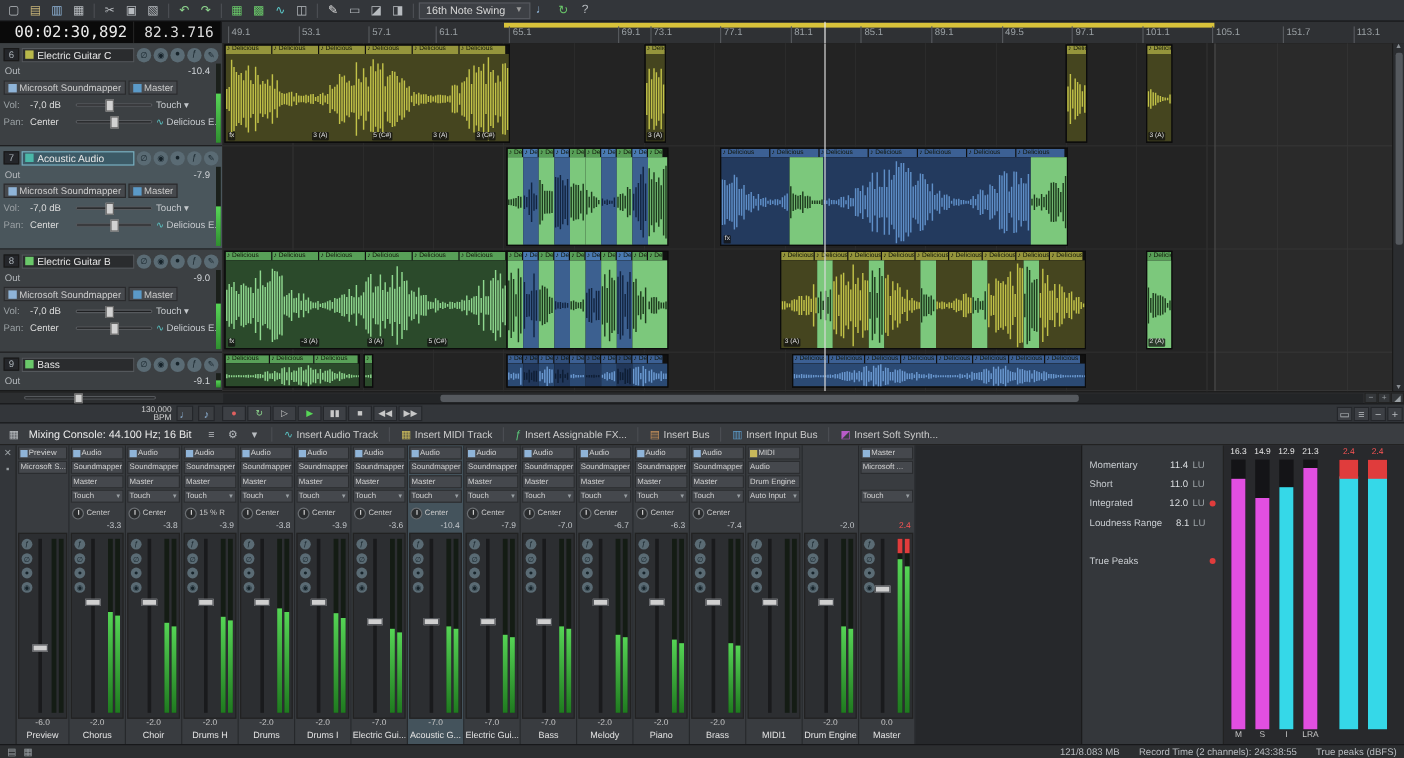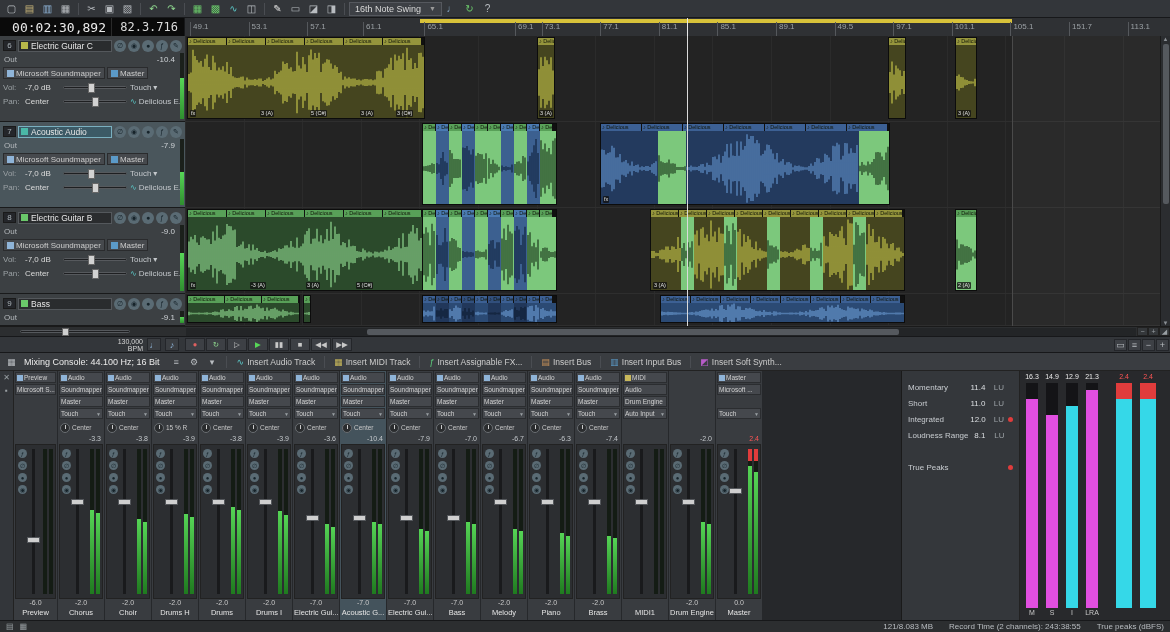--- a/index.html
+++ b/index.html
@@ -106,21 +106,21 @@
   .fhandle{position:absolute;left:11px;width:13px;height:6px;background:#cfcfcf;border:1px solid #55585c;z-index:2}
   .mbar{position:absolute;top:4px;bottom:4px;width:4px;background:#141c14}
   .mfill{position:absolute;bottom:0;left:0;right:0;background:linear-gradient(to top,#1f7a1f,#55d455)}
   .mcap{position:absolute;top:0;left:0;right:0;background:#e03c3c}
   .sval{height:9px;font-size:7px;text-align:center;color:#c8c8c8;flex:none}
   .sname{height:11px;font-size:7.5px;text-align:center;color:#e4e4e4;white-space:nowrap;overflow:hidden;flex:none}
   .mxgap{flex:1;background:#26282b;border-right:1px solid #1a1a1a}
   .loud{width:118px;background:#34373b;border-right:1px solid #222;padding:8px 6px;font-size:8px;flex:none}
   .lrow{display:flex;align-items:center;height:16px}
   .llab{flex:1;color:#c8ccd0;white-space:nowrap}
-  .lval{width:24px;text-align:center;color:#dcdfe2}
+  .lval{width:24px;text-align:right;color:#dcdfe2}
   .lunit{width:14px;text-align:right;color:#9aa0a4}
   .led{width:5px;height:5px;border-radius:50%;background:#e03c3c;margin-left:4px;flex:none}
   .lmeters{width:150px;background:#28292c;display:flex;align-items:stretch;padding:2px 4px;gap:4px;flex:none}
   .lm{display:flex;flex-direction:column;align-items:center;width:16px;flex:none}
   .lm.tp{width:20px}
   .lmv{height:9px;font-size:7px;color:#ececec;white-space:nowrap}
   .lmv.red{color:#ff5555}
   .lmbar{flex:1;width:12px;background:#141417;position:relative;margin:1px 0;overflow:hidden}
   .lm.tp .lmbar{width:16px}
   .lmfill{position:absolute;bottom:0;left:0;right:0}

